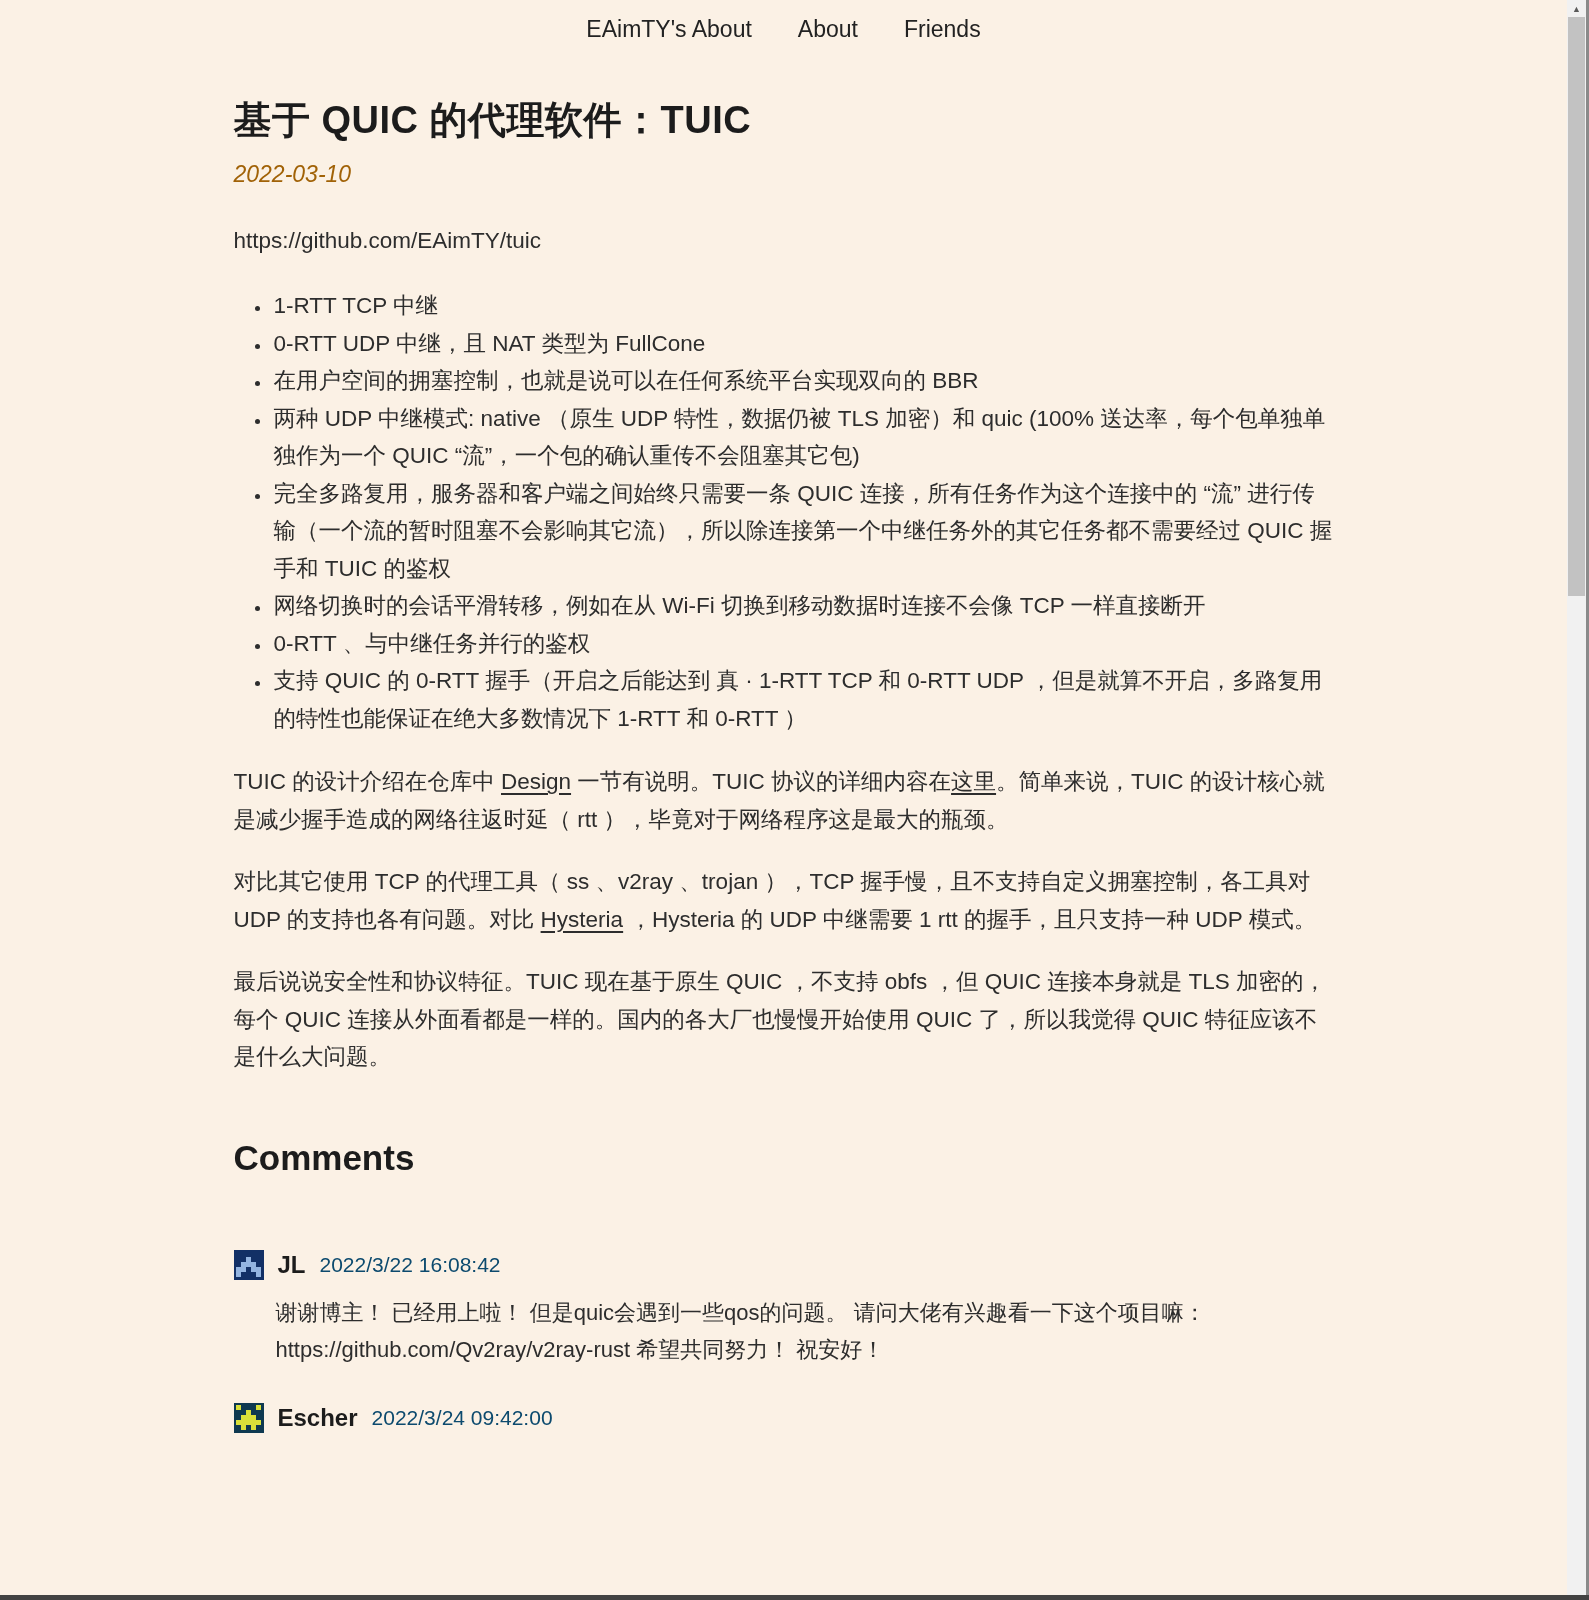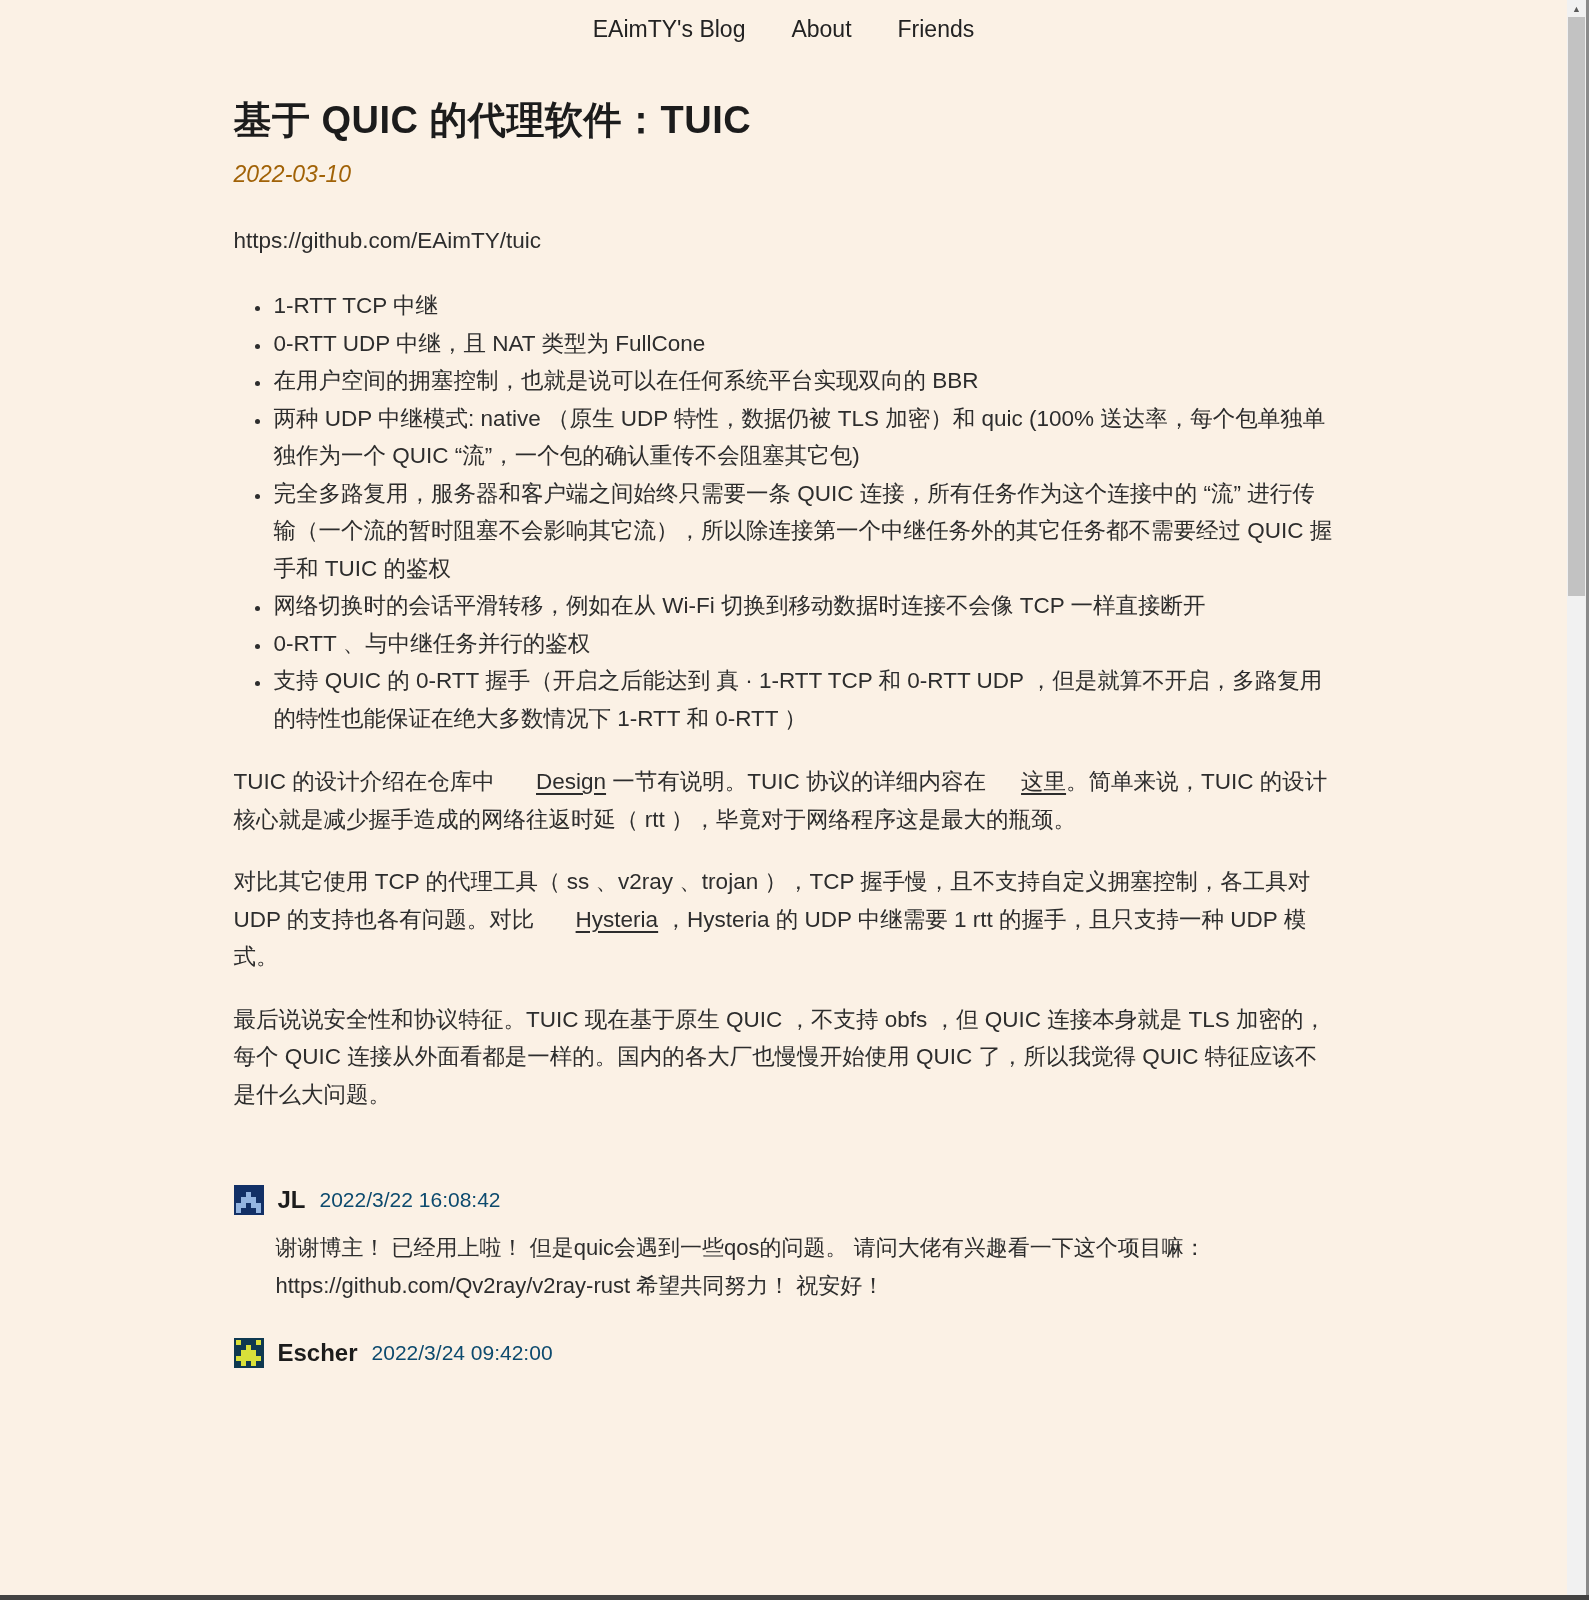--- a/index.html
+++ b/index.html
@@ -13,42 +13,42 @@
   nav{display:flex;justify-content:center;gap:46px;padding-top:16px;font-size:23px;color:#222;}
   nav a{color:#222;text-decoration:none;cursor:pointer;}
   main{width:1100px;margin:0 auto;}
   h1{font-size:38px;font-weight:bold;color:#1c1c1c;margin:52px 0 10px 0;letter-spacing:0.5px;}
   .post-date{font-style:italic;font-size:23px;color:#a16207;margin:0 0 10px 0;}
   p{font-size:22.5px;line-height:37.5px;margin:25px 0;}
   .repo-url{margin:28px 0;}
   ul{margin:26px 0;padding-left:38px;font-size:22.5px;line-height:37.5px;}
   li{padding-left:2px;}
   li::marker{font-size:18px;}
-  .inline-link{color:#2d2d2d;text-decoration:underline;text-underline-offset:4px;cursor:pointer;margin-left:35px;}
+  .inline-link{color:#2d2d2d;text-decoration:underline;text-underline-offset:4px;cursor:pointer;}
   h2{font-size:35px;font-weight:bold;color:#1c1c1c;margin:62px 0 24px 0;}
   .comment{margin-top:34px;}
   .comment:first-of-type{margin-top:72px;}
   .comment-header{display:flex;align-items:center;gap:14px;}
   .avatar{width:30px;height:30px;display:grid;grid-template-columns:repeat(5,1fr);grid-template-rows:repeat(5,1fr);padding:2px;box-sizing:border-box;flex:0 0 auto;}
   .comment-name{font-size:24px;font-weight:bold;color:#1c1c1c;}
   .comment-date{font-size:21px;color:#0c4a6e;}
   .comment-body{margin:14px 0 0 42px;font-size:22px;line-height:37.5px;}
   
   .scrollbar{position:absolute;right:3px;top:0;width:19px;height:1597px;background:#f1f1f1;z-index:4;}
   .scroll-up-btn{height:17px;display:flex;align-items:center;justify-content:center;font-size:9px;color:#5a5a5a;cursor:pointer;}
   .scroll-thumb{position:absolute;top:17px;left:1px;width:17px;height:579px;background:#c2c2c2;cursor:pointer;}
   .window-right-border{position:absolute;right:0;top:0;width:3px;height:1600px;background:#8a8a8a;z-index:6;}
   .window-bottom-bar{position:absolute;left:0;bottom:0;width:1589px;height:5px;background:#424242;z-index:6;}
 </style>
 </head>
 <body>
 
 <div class="page">
   <nav>
-    <a>EAimTY's Blog</a>
+    <a>EAimTY's About</a>
     <a>About</a>
     <a>Friends</a>
   </nav>
 
   <main>
     <h1>基于 QUIC 的代理软件：TUIC</h1>
     <p class="post-date">2022-03-10</p>
 
 
     <p class="repo-url">https://github.com/EAimTY/tuic</p>
@@ -63,20 +63,21 @@
       <li>0-RTT 、与中继任务并行的鉴权</li>
       <li>支持 QUIC 的 0-RTT 握手（开启之后能达到 真 · 1-RTT TCP 和 0-RTT UDP ，但是就算不开启，多路复用的特性也能保证在绝大多数情况下 1-RTT 和 0-RTT ）</li>
     </ul>
 
     <p><span>TUIC 的设计介绍在仓库中 </span><a class="inline-link">Design</a><span> 一节有说明。TUIC 协议的详细内容在</span><a class="inline-link">这里</a><span>。简单来说，TUIC 的设计核心就是减少握手造成的网络往返时延（ rtt ），毕竟对于网络程序这是最大的瓶颈。</span></p>
 
     <p><span>对比其它使用 TCP 的代理工具（ ss 、v2ray 、trojan ），TCP 握手慢，且不支持自定义拥塞控制，各工具对 UDP 的支持也各有问题。对比 </span><a class="inline-link">Hysteria</a><span> ，Hysteria 的 UDP 中继需要 1 rtt 的握手，且只支持一种 UDP 模式。</span></p>
 
     <p>最后说说安全性和协议特征。TUIC 现在基于原生 QUIC ，不支持 obfs ，但 QUIC 连接本身就是 TLS 加密的，每个 QUIC 连接从外面看都是一样的。国内的各大厂也慢慢开始使用 QUIC 了，所以我觉得 QUIC 特征应该不是什么大问题。</p>
 
+    <h2>Comments</h2>
 
     <div class="comment">
       <div class="comment-header">
         <div class="avatar" style="background: rgb(18, 48, 102);">
             <div style="background: transparent;"></div>
             <div style="background: transparent;"></div>
             <div style="background: transparent;"></div>
             <div style="background: transparent;"></div>
             <div style="background: transparent;"></div>
             <div style="background: transparent;"></div>

